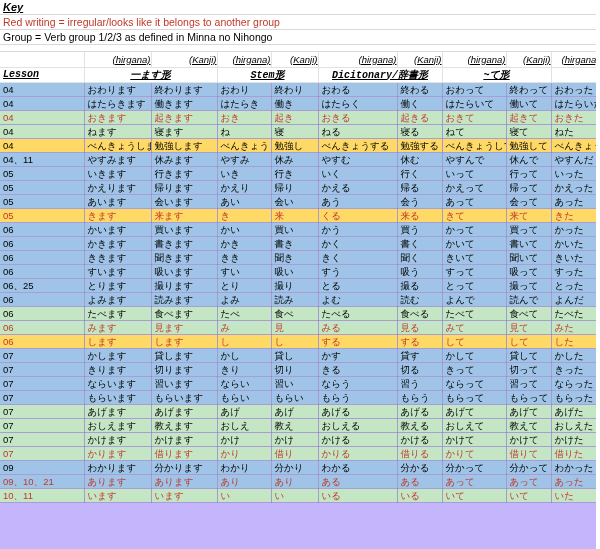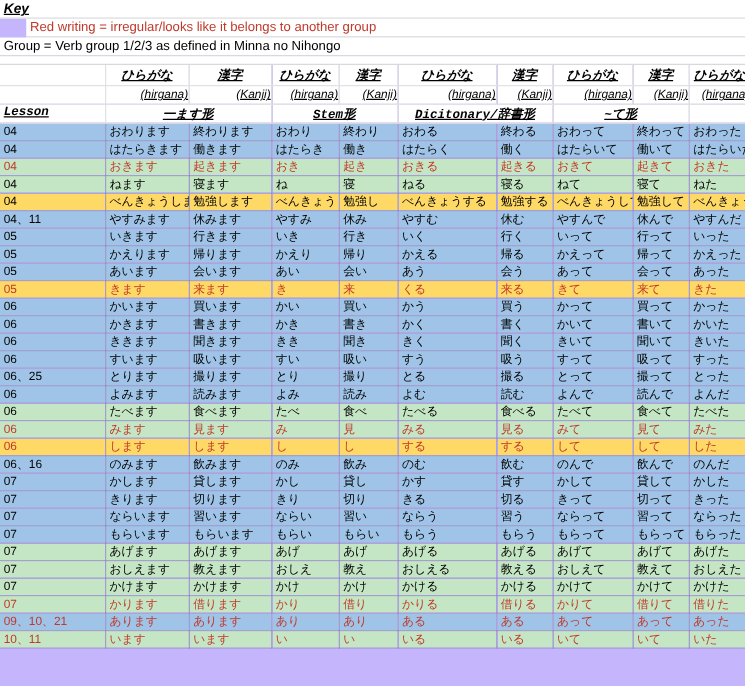--- a/index.html
+++ b/index.html
@@ -17,21 +17,21 @@
     height: 15px;
     line-height: 15px;
     font-size: 10.5px;
     padding-left: 3px;
     border-bottom: 1px solid #d9d9d9;
     white-space: nowrap;
     overflow: hidden;
     background: #fff;
   }
   .keyrow.title { font-weight: bold; font-style: italic; text-decoration: underline; font-size: 11px; }
-  .keyrow.rednote { color: var(--red-text); margin-left: 21px; }
+  .keyrow.rednote { color: var(--red-text); }
   .spacer-row { height: 7px; border-bottom: 1px solid #d9d9d9; background: #fff; }
 
   
   table { border-collapse: collapse; table-layout: fixed; width: 600px; }
   col.c-lesson { width: 84px; }
   col.c1 { width: 67px; } col.c2 { width: 66px; }
   col.c3 { width: 54px; } col.c4 { width: 47px; }
   col.c5 { width: 79px; } col.c6 { width: 45px; }
   col.c7 { width: 64px; } col.c8 { width: 45px; }
   col.c9 { width: 49px; }
@@ -87,32 +87,20 @@
         <col class="c2">
         <col class="c3">
         <col class="c4">
       <col class="c5">
         <col class="c6">
         <col class="c7">
         <col class="c8">
         <col class="c9">
     </colgroup>
     <thead>
-      <tr class="hdr-ja" id="hdr-ja">
-          <td></td>
-          <td>ひらがな</td>
-          <td>漢字</td>
-          <td>ひらがな</td>
-          <td>漢字</td>
-          <td>ひらがな</td>
-          <td>漢字</td>
-          <td>ひらがな</td>
-          <td>漢字</td>
-          <td>ひらがな</td>
-        </tr>
       <tr class="hdr-en" id="hdr-en">
           <td></td>
           <td>(hirgana)</td>
           <td>(Kanji)</td>
           <td>(hirgana)</td>
           <td>(Kanji)</td>
           <td>(hirgana)</td>
           <td>(Kanji)</td>
           <td>(hirgana)</td>
           <td>(Kanji)</td>
@@ -350,32 +338,20 @@
           <td>します</td>
           <td>し</td>
           <td>し</td>
           <td>する</td>
           <td>する</td>
           <td>して</td>
           <td>して</td>
           <td>した</td>
         </tr>
         <tr class="bg-blue">
-          <td>06、16</td>
-          <td>のみます</td>
-          <td>飲みます</td>
-          <td>のみ</td>
-          <td>飲み</td>
-          <td>のむ</td>
-          <td>飲む</td>
-          <td>のんで</td>
-          <td>飲んで</td>
-          <td>のんだ</td>
-        </tr>
-        <tr class="bg-blue">
           <td>07</td>
           <td>かします</td>
           <td>貸します</td>
           <td>かし</td>
           <td>貸し</td>
           <td>かす</td>
           <td>貸す</td>
           <td>かして</td>
           <td>貸して</td>
           <td>かした</td>
@@ -456,20 +432,32 @@
           <td>07</td>
           <td>かります</td>
           <td>借ります</td>
           <td>かり</td>
           <td>借り</td>
           <td>かりる</td>
           <td>借りる</td>
           <td>かりて</td>
           <td>借りて</td>
           <td>借りた</td>
+        </tr>
+        <tr class="bg-blue">
+          <td>09</td>
+          <td>わかります</td>
+          <td>分かります</td>
+          <td>わかり</td>
+          <td>分かり</td>
+          <td>わかる</td>
+          <td>分かる</td>
+          <td>分かって</td>
+          <td>分かって</td>
+          <td>わかった</td>
         </tr>
         <tr class="bg-blue red-row">
           <td>09、10、21</td>
           <td>あります</td>
           <td>あります</td>
           <td>あり</td>
           <td>あり</td>
           <td>ある</td>
           <td>ある</td>
           <td>あって</td>

